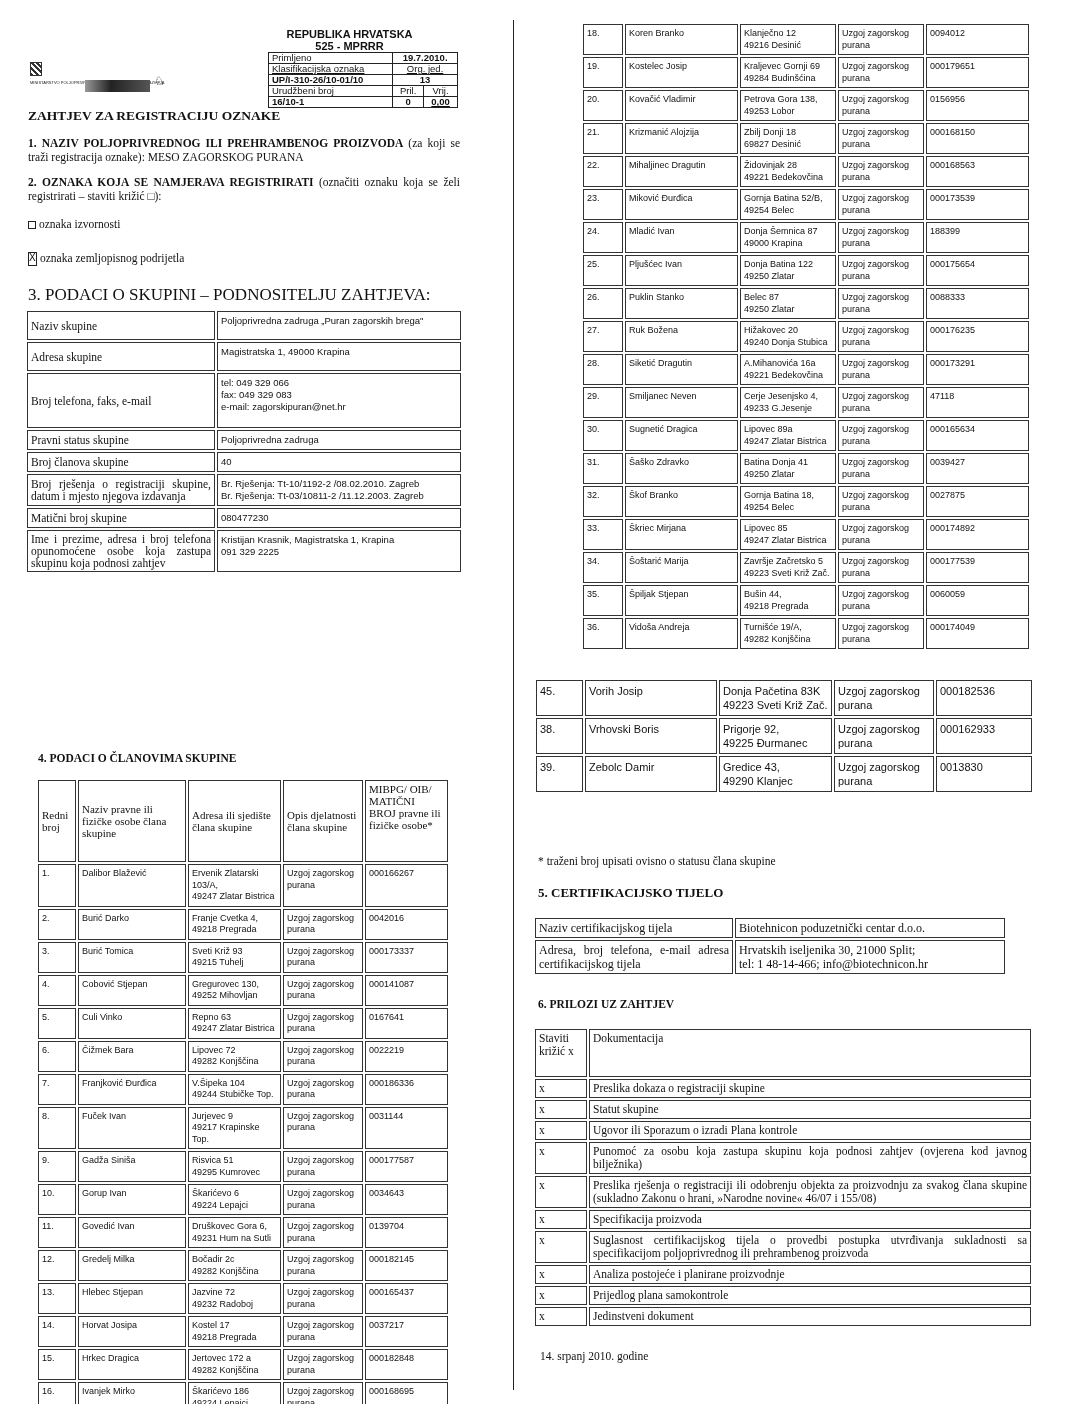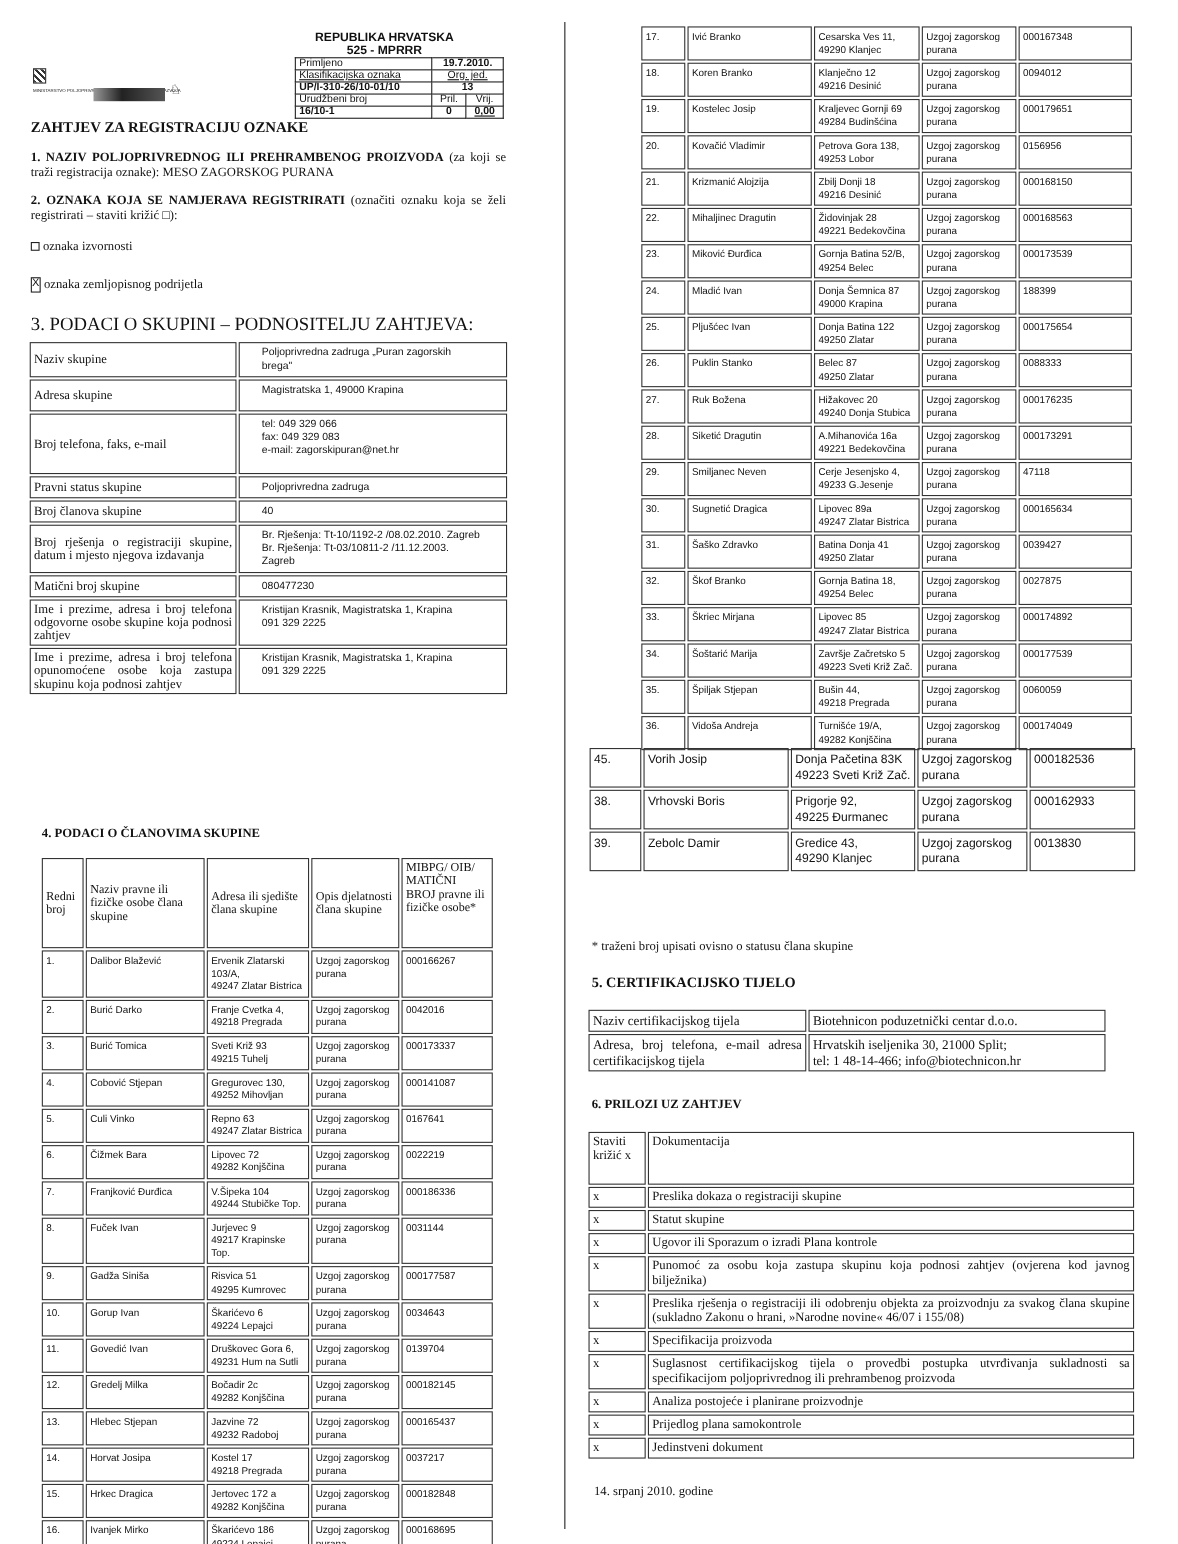--- a/index.html
+++ b/index.html
@@ -29,21 +29,21 @@
   .box { display: inline-block; width: 8px; height: 8px; border: 1px solid #222; margin-right: 3px; vertical-align: -1px; }
   .box.x { height: 14px; width: 9px; position: relative; vertical-align: -4px; }
   .box.x::after { content: "X"; position: absolute; left: 0; top: -1px; font-size: 10px; font-family: "Liberation Sans", sans-serif; }
   .s3 { left: 28px; top: 285px; font-weight: normal; font-size: 17px; }
 
   table.grid { border-collapse: separate; border-spacing: 2px; }
   table.grid td { border: 1.5px solid #333; vertical-align: top; }
 
   .group { left: 25px; top: 309px; width: 438px; }
   .group td.k { width: 188px; font-size: 11.5px; padding: 2px 3px; vertical-align: middle; text-align: justify; }
-  .group td.v { font-family: "Liberation Sans", sans-serif; font-size: 9.5px; padding: 3px 20px; line-height: 12px; white-space: pre-line; }
+  .group td.v { font-family: "Liberation Sans", sans-serif; font-size: 9.5px; padding: 3px 3px; line-height: 12px; white-space: pre-line; }
 
   .s4 { left: 38px; top: 752px; font-weight: bold; font-size: 11.5px; }
   .members td { font-family: "Liberation Sans", sans-serif; font-size: 9px; line-height: 11.5px; padding: 3px 3px; white-space: pre-line; }
   .members th { border: 1.5px solid #333; font-family: "Liberation Serif", serif; font-weight: normal; font-size: 11px; line-height: 12px; text-align: left; padding: 2px 3px; vertical-align: middle; }
   .m1 { left: 36px; top: 778px; width: 414px; }
   .m2 { left: 581px; top: 22px; width: 450px; }
   .m3 { left: 534px; top: 678px; width: 500px; }
   .m3 td { font-size: 11px; line-height: 14px; padding: 3px 3px; }
 
   .note { left: 538px; top: 855px; font-size: 11.5px; }
@@ -135,25 +135,20 @@
   <tr>
         <td class="k">Broj rješenja o registraciji skupine, datum i mjesto njegova izdavanja</td>
         <td class="v">Br. Rješenja: Tt-10/1192-2 /08.02.2010. Zagreb
 Br. Rješenja: Tt-03/10811-2 /11.12.2003. Zagreb</td>
       </tr>
   <tr>
         <td class="k">Matični broj skupine</td>
         <td class="v">080477230</td>
       </tr>
   <tr>
-        <td class="k">Ime i prezime, adresa i broj telefona odgovorne osobe skupine koja podnosi zahtjev</td>
-        <td class="v">Kristijan Krasnik, Magistratska 1, Krapina
-091 329 2225</td>
-      </tr>
-  <tr>
         <td class="k">Ime i prezime, adresa i broj telefona opunomoćene osobe koja zastupa skupinu koja podnosi zahtjev</td>
         <td class="v">Kristijan Krasnik, Magistratska 1, Krapina
 091 329 2225</td>
       </tr>
 </tbody>
   </table>
 
 <div class="abs s4">4. PODACI O ČLANOVIMA SKUPINE</div>
 
 <table class="abs grid members m1">
@@ -318,29 +313,20 @@
 <table class="abs grid members m2">
   <colgroup>
       <col style="width:40px">
       <col style="width:113px">
       <col style="width:96px">
       <col style="width:86px">
       <col>
     </colgroup>
   <tbody>
       <tr>
-        <td>17.</td>
-        <td>Ivić Branko</td>
-        <td>Cesarska Ves 11,
-49290 Klanjec</td>
-        <td>Uzgoj zagorskog
-purana</td>
-        <td>000167348</td>
-      </tr>
-      <tr>
         <td>18.</td>
         <td>Koren Branko</td>
         <td>Klanječno 12
 49216 Desinić</td>
         <td>Uzgoj zagorskog
 purana</td>
         <td>0094012</td>
       </tr>
       <tr>
         <td>19.</td>
@@ -357,21 +343,21 @@
         <td>Petrova Gora 138,
 49253 Lobor</td>
         <td>Uzgoj zagorskog
 purana</td>
         <td>0156956</td>
       </tr>
       <tr>
         <td>21.</td>
         <td>Krizmanić Alojzija</td>
         <td>Zbilj Donji 18
-49216 Desinić</td>
+69827 Desinić</td>
         <td>Uzgoj zagorskog
 purana</td>
         <td>000168150</td>
       </tr>
       <tr>
         <td>22.</td>
         <td>Mihaljinec Dragutin</td>
         <td>Židovinjak 28
 49221 Bedekovčina</td>
         <td>Uzgoj zagorskog

